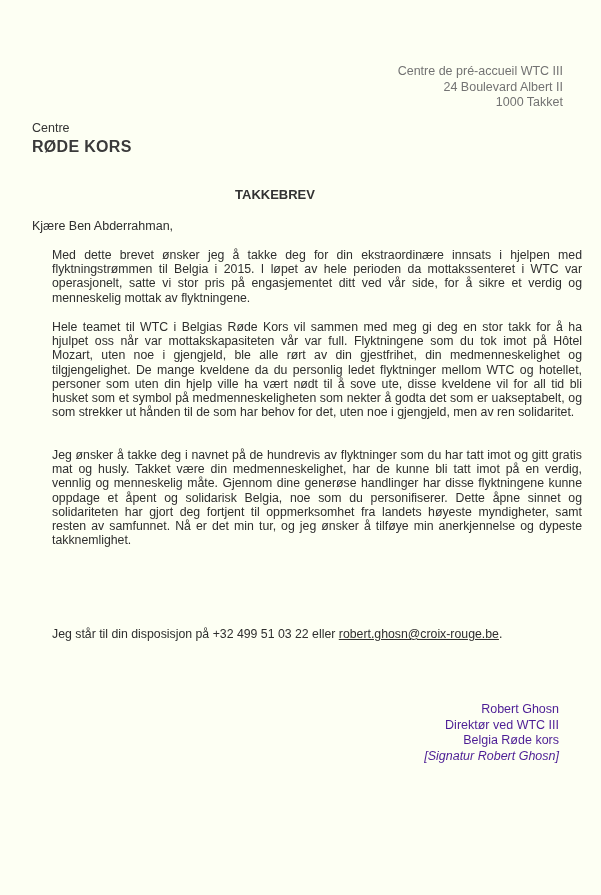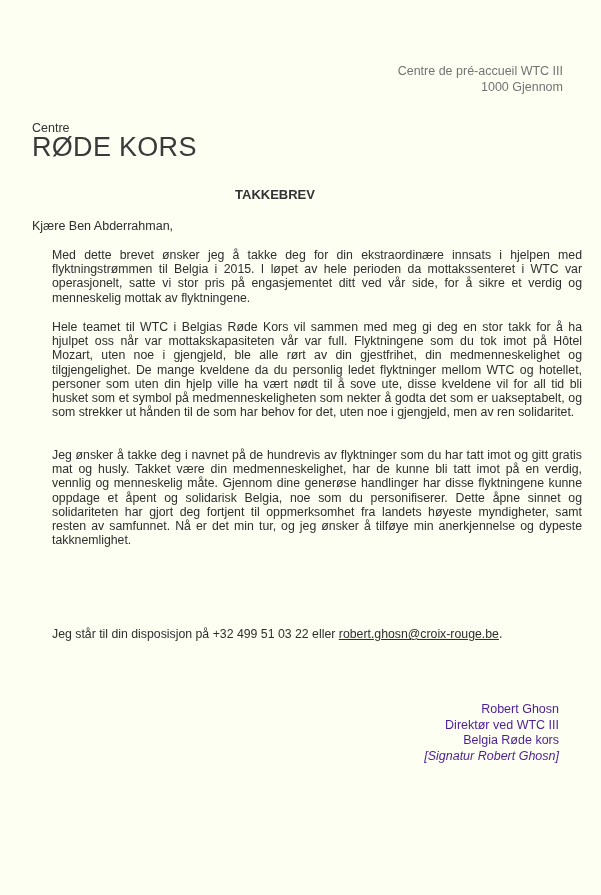--- a/index.html
+++ b/index.html
@@ -11,21 +11,21 @@
       position: relative;
       overflow: hidden;
     }
     .page { position: absolute; left: 0; top: 0; width: 601px; height: 895px; }
     .sender {
       position: absolute; right: 38px; top: 64px;
       text-align: right; font-size: 12.5px; line-height: 15.5px; color: #737373;
     }
     .org { position: absolute; left: 32px; top: 121px; }
     .org-small { font-size: 12.5px; line-height: 14px; color: #333; }
-    .org-big { font-size: 27px; font-weight: normal; line-height: 24px; color: #3a3a3a; letter-spacing: 0.3px; text-align: center; }
+    .org-big { font-size: 16px; font-weight: bold; line-height: 24px; color: #3a3a3a; letter-spacing: 0.3px; text-align: center; }
     .title {
       position: absolute; left: 0; width: 550px; top: 187px;
       text-align: center; font-weight: bold; font-size: 13px; color: #333;
     }
     .salutation { position: absolute; left: 32px; top: 219px; font-size: 12.5px; }
     .body-text {
       position: absolute; left: 32px; width: 530px;
       font-size: 12.3px; line-height: 14.2px; text-align: justify; color: #2e2e2e; margin-left: 20px;
     }
     .p1 { top: 248px; }
@@ -40,21 +40,22 @@
     }
     .sign .note { font-style: italic; }
   </style>
 </head>
 <body>
 
 <div class="page">
 
   <div class="sender">
     <div>Centre de pré-accueil WTC III</div>
-    <div>1000 Gjennom</div>
+    <div>24 Boulevard Albert II</div>
+    <div>1000 Takket</div>
   </div>
 
   <div class="org">
     <div class="org-small">Centre</div>
     <div class="org-big">RØDE KORS</div>
   </div>
 
   <div class="title">TAKKEBREV</div>
 
   <div class="salutation">Kjære Ben Abderrahman,</div>

